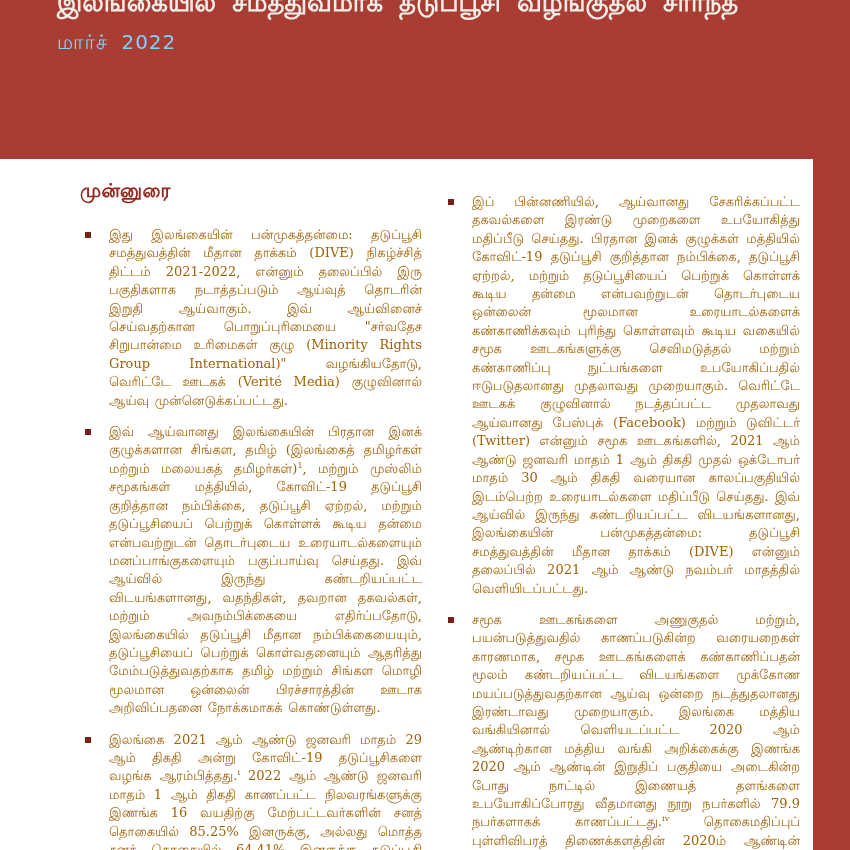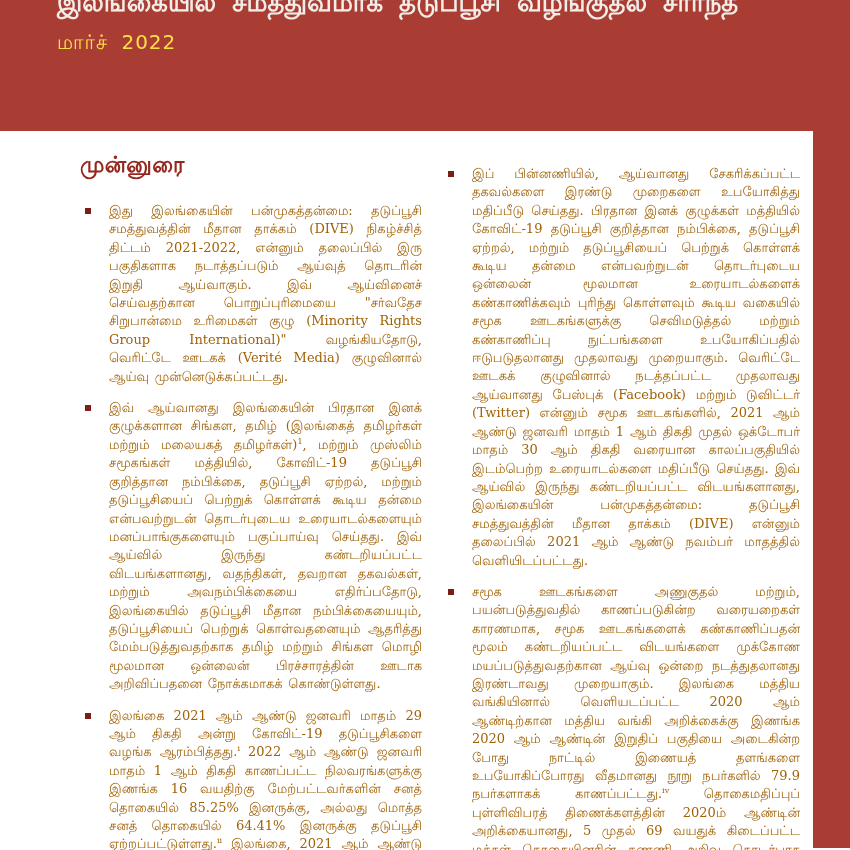--- a/index.html
+++ b/index.html
@@ -8,38 +8,38 @@
     width: 850px;
     height: 850px;
     background: #ffffff;
     overflow: hidden;
     font-family: "DejaVu Serif", serif;
   }
   
   .header {
     box-sizing: border-box;
     width: 850px;
-    height: 131px;
+    height: 159px;
     background: #A93C33;
     padding-left: 57px;
     overflow: hidden;
   }
   .header-title {
     margin: -16px 0 0 0;
     color: #F2EDE7;
     font-family: "DejaVu Sans", sans-serif;
     font-weight: bold;
     font-size: 26px;
     line-height: 37px;
     word-spacing: 7px;
     max-width: 740px;
   }
   .header-date {
     margin-top: 9px;
-    color: #fde047;
+    color: #7dd3fc;
     font-family: "DejaVu Sans", sans-serif;
     font-weight: normal;
     font-size: 20px;
     letter-spacing: 1px;
     word-spacing: 6px;
   }
   
   .body-area {
     position: relative;
     box-sizing: border-box;
@@ -54,21 +54,21 @@
     width: 37px;
     height: 717px;
     background: #A93C33;
   }
   .cols { display: flex; align-items: flex-start; }
   .col-left  { width: 337px; margin-right: 26px; }
   .col-right { width: 352px; padding-top: 14px; }
   .section-heading {
     margin: 0 0 22px -5px;
     color: #94271E;
-    font-size: 22px;
+    font-size: 19px;
     font-weight: bold;
     letter-spacing: 0.3px;
   }
   .bullet-list { list-style: none; margin: 0; padding: 0; }
   .bullet-item { display: flex; margin-bottom: 13px; }
   .bullet-marker {
     flex: 0 0 auto;
     width: 6px;
     height: 6px;
     margin-top: 6px;

